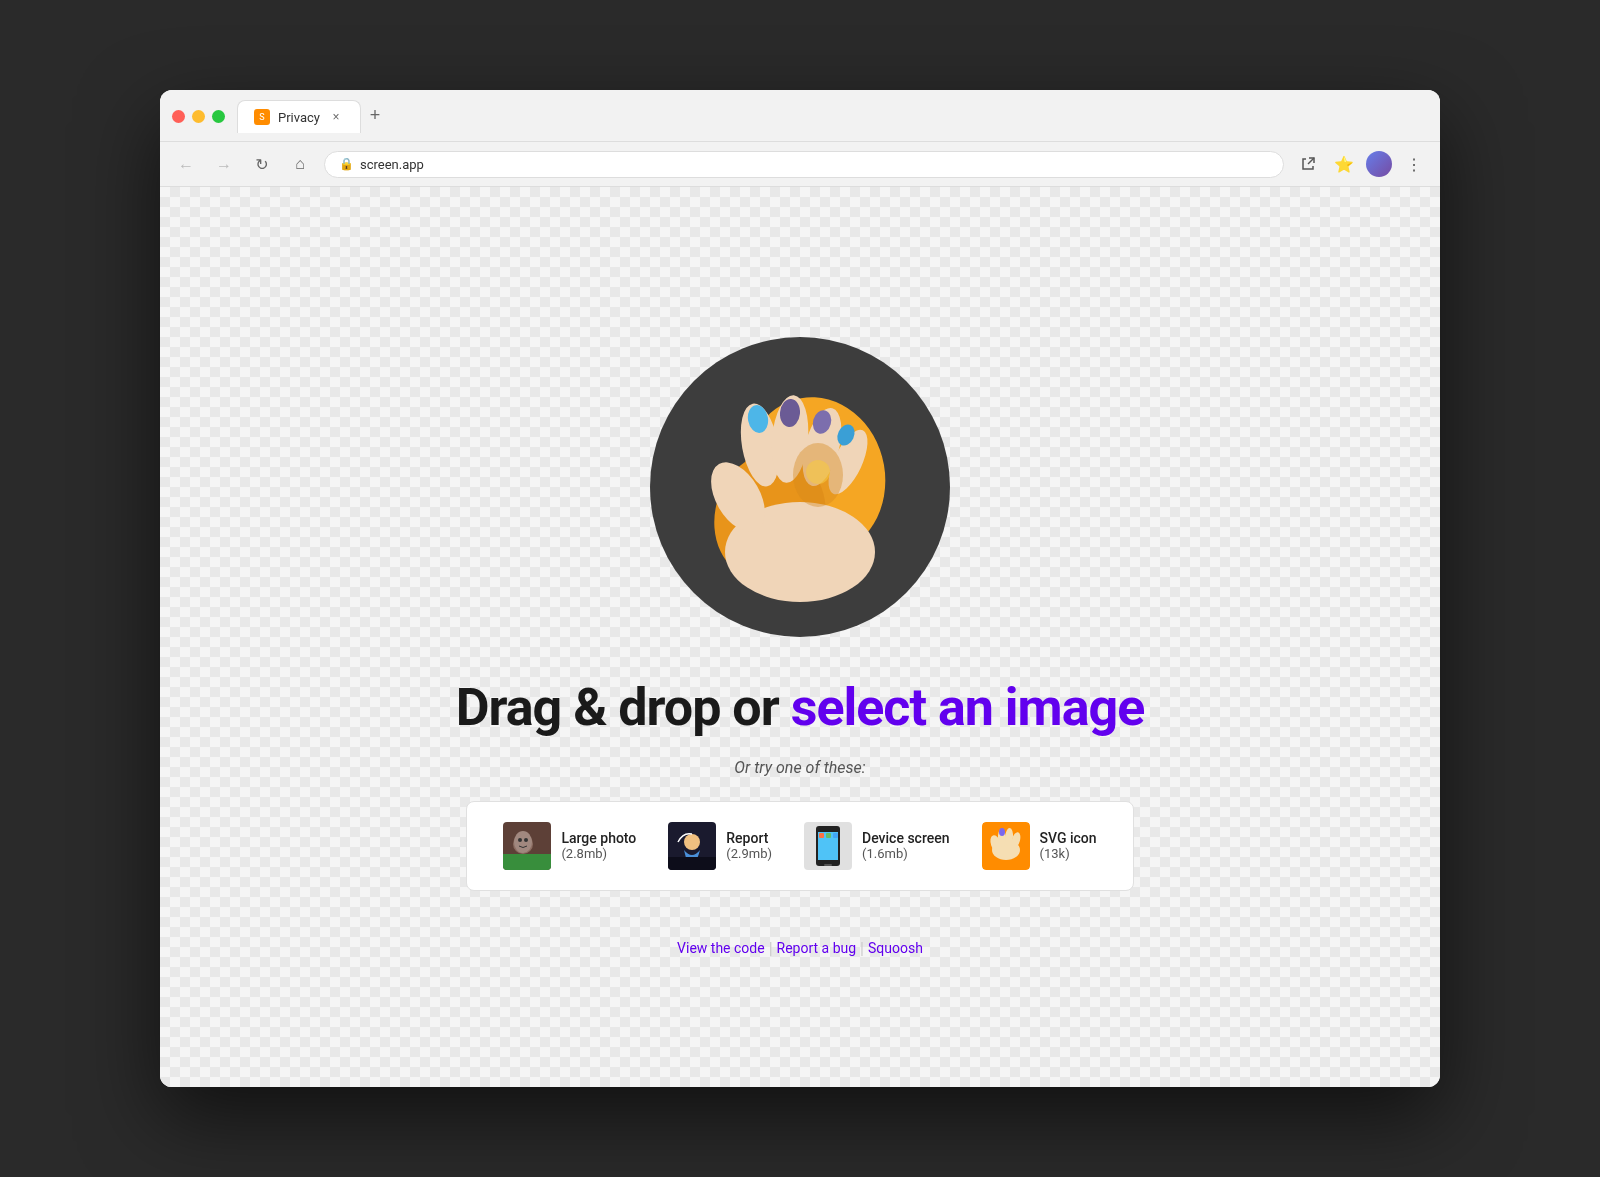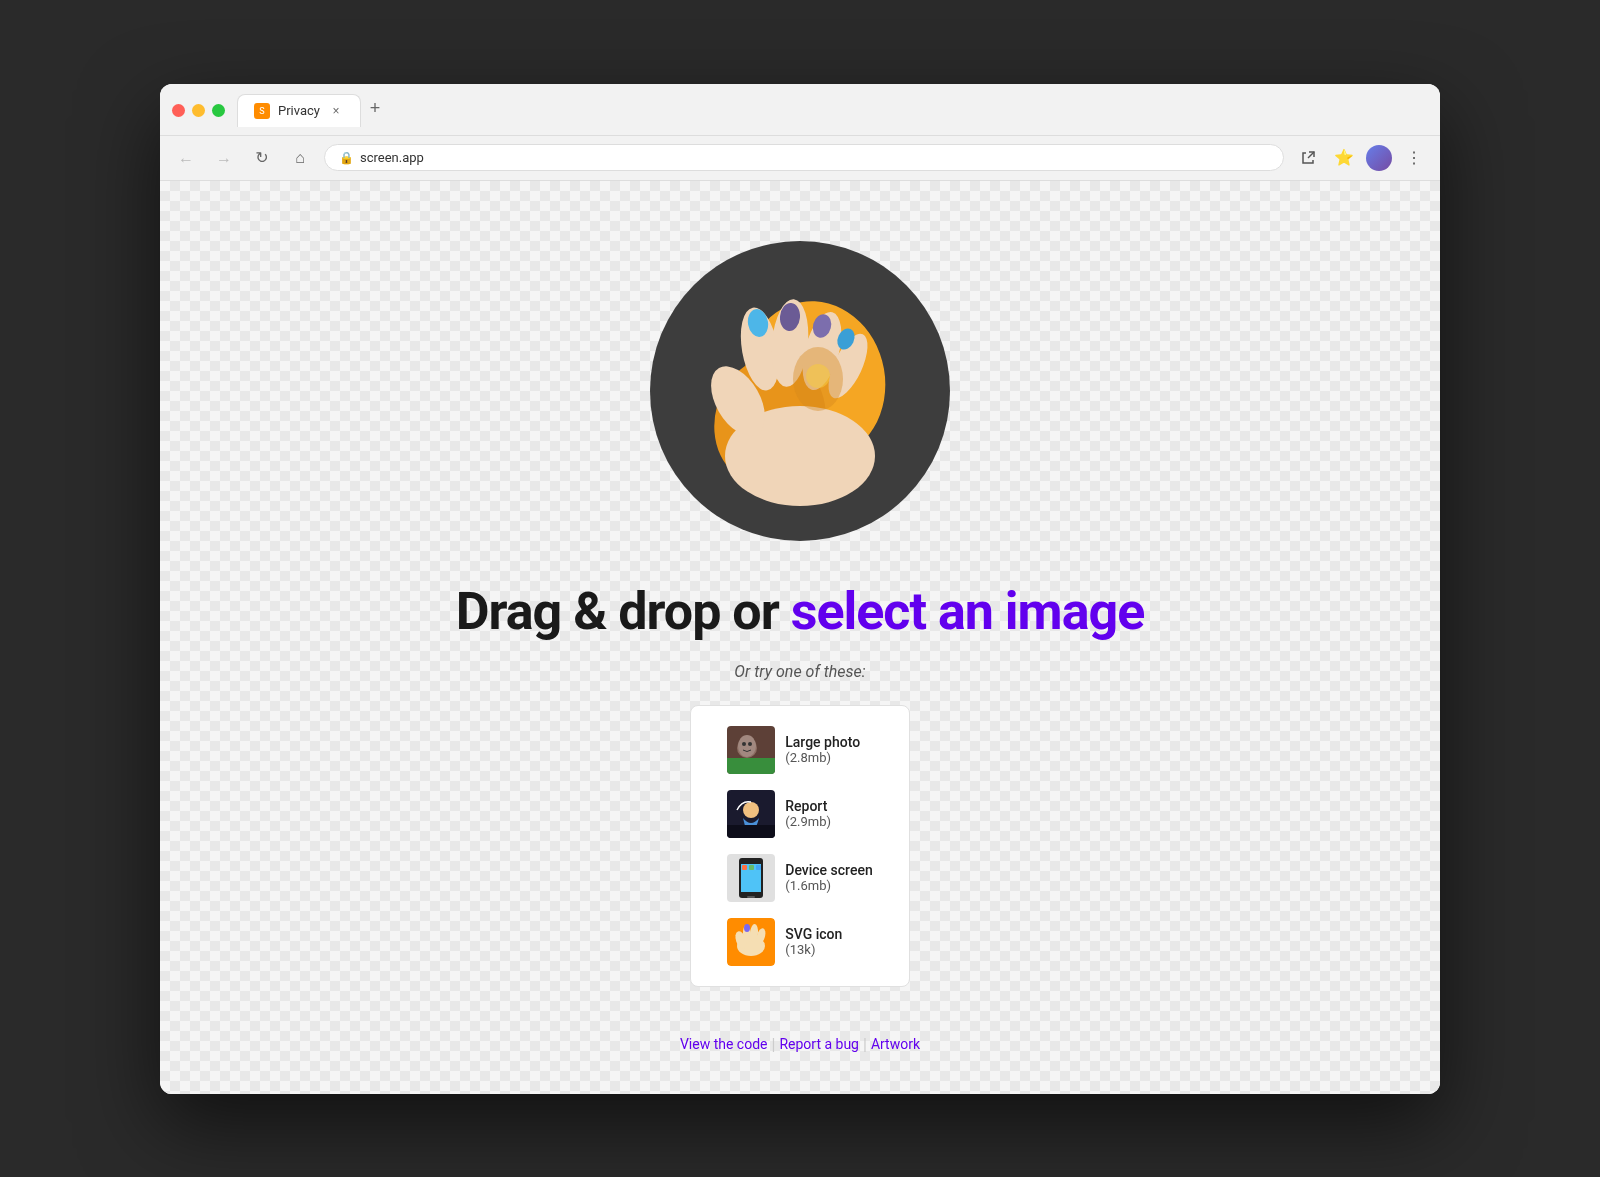--- a/index.html
+++ b/index.html
@@ -250,21 +250,20 @@
     }
 
     
     .sample-images {
       display: flex;
       background: white;
       border: 1px solid #e0e0e0;
       border-radius: 8px;
       padding: 12px 20px;
       margin-bottom: 48px;
-      flex-direction: column;
     }
 
     .sample-item {
       display: flex;
       align-items: center;
       gap: 10px;
       padding: 8px 16px;
       cursor: pointer;
       border-radius: 6px;
       transition: background 0.2s;
@@ -480,17 +479,17 @@
         </div>
       </div>
 
     </div>
 
     <div class="footer-links">
       <a class="footer-link">View the code</a>
       <span class="footer-divider">|</span>
       <a class="footer-link">Report a bug</a>
       <span class="footer-divider">|</span>
-      <a class="footer-link">Artwork</a>
+      <a class="footer-link">Squoosh</a>
     </div>
 
   </div>
 </div>
 
 </body></html>

